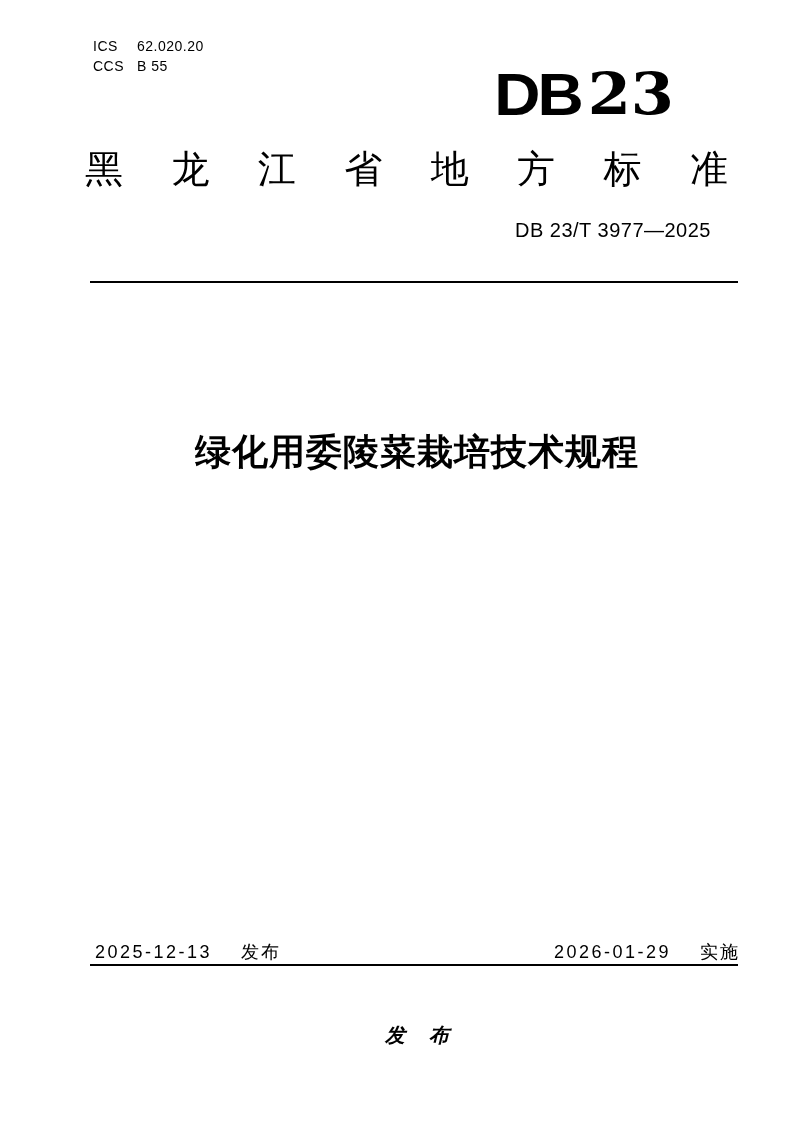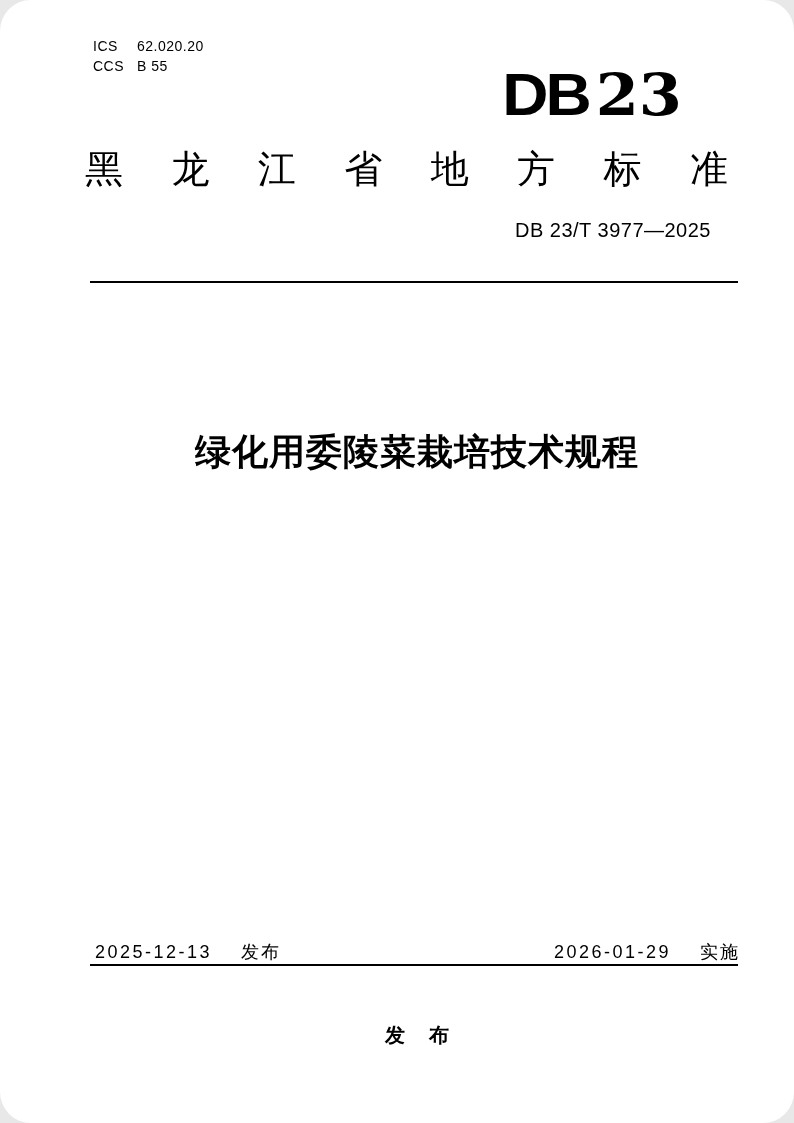--- a/index.html
+++ b/index.html
@@ -9,42 +9,41 @@
   }
   .page {
     position: relative;
     width: 794px;
     height: 1123px;
     margin: 0 auto;
     background: #ffffff;
     color: #000000;
     font-family: "Liberation Sans", sans-serif;
     overflow: hidden;
-    border-radius: 31px;
   }
 
   
   .codes {
     position: absolute;
     left: 93px;
     top: 36px;
     font-size: 14px;
     line-height: 20px;
     letter-spacing: 0.5px;
   }
   .codes .code-row { display: flex; }
   .codes .code-label { display: inline-block; min-width: 34px; margin-right: 10px; }
 
   
   .logo {
     position: absolute;
     top: 60px;
-    right: 112px;
+    right: 120px;
     display: flex;
-    align-items: flex-end;
+    align-items: center;
     line-height: 1;
     margin-left: 42px;
   }
   .logo .logo-db {
     font-family: "Liberation Sans", sans-serif;
     font-weight: bold;
     font-size: 64px;
     letter-spacing: -3px;
     transform: scaleY(0.92);
     transform-origin: bottom;
@@ -116,21 +115,21 @@
     left: 0;
     top: 1022px;
     width: 794px;
     display: flex;
     justify-content: center;
     transform: translateX(11px);
     font-size: 20px;
     font-weight: bold;
     white-space: pre;
   }
-  .publisher .publisher-action { margin-left: 20px; letter-spacing: 2px; }
+  .publisher .publisher-action { margin-left: 20px; letter-spacing: 2px; font-style: italic; }
 </style>
 </head>
 <body>
 
 <div class="page">
 
   <div class="codes">
     <div class="code-row">
       <span class="code-label">ICS</span>
       <span>62.020.20</span>

